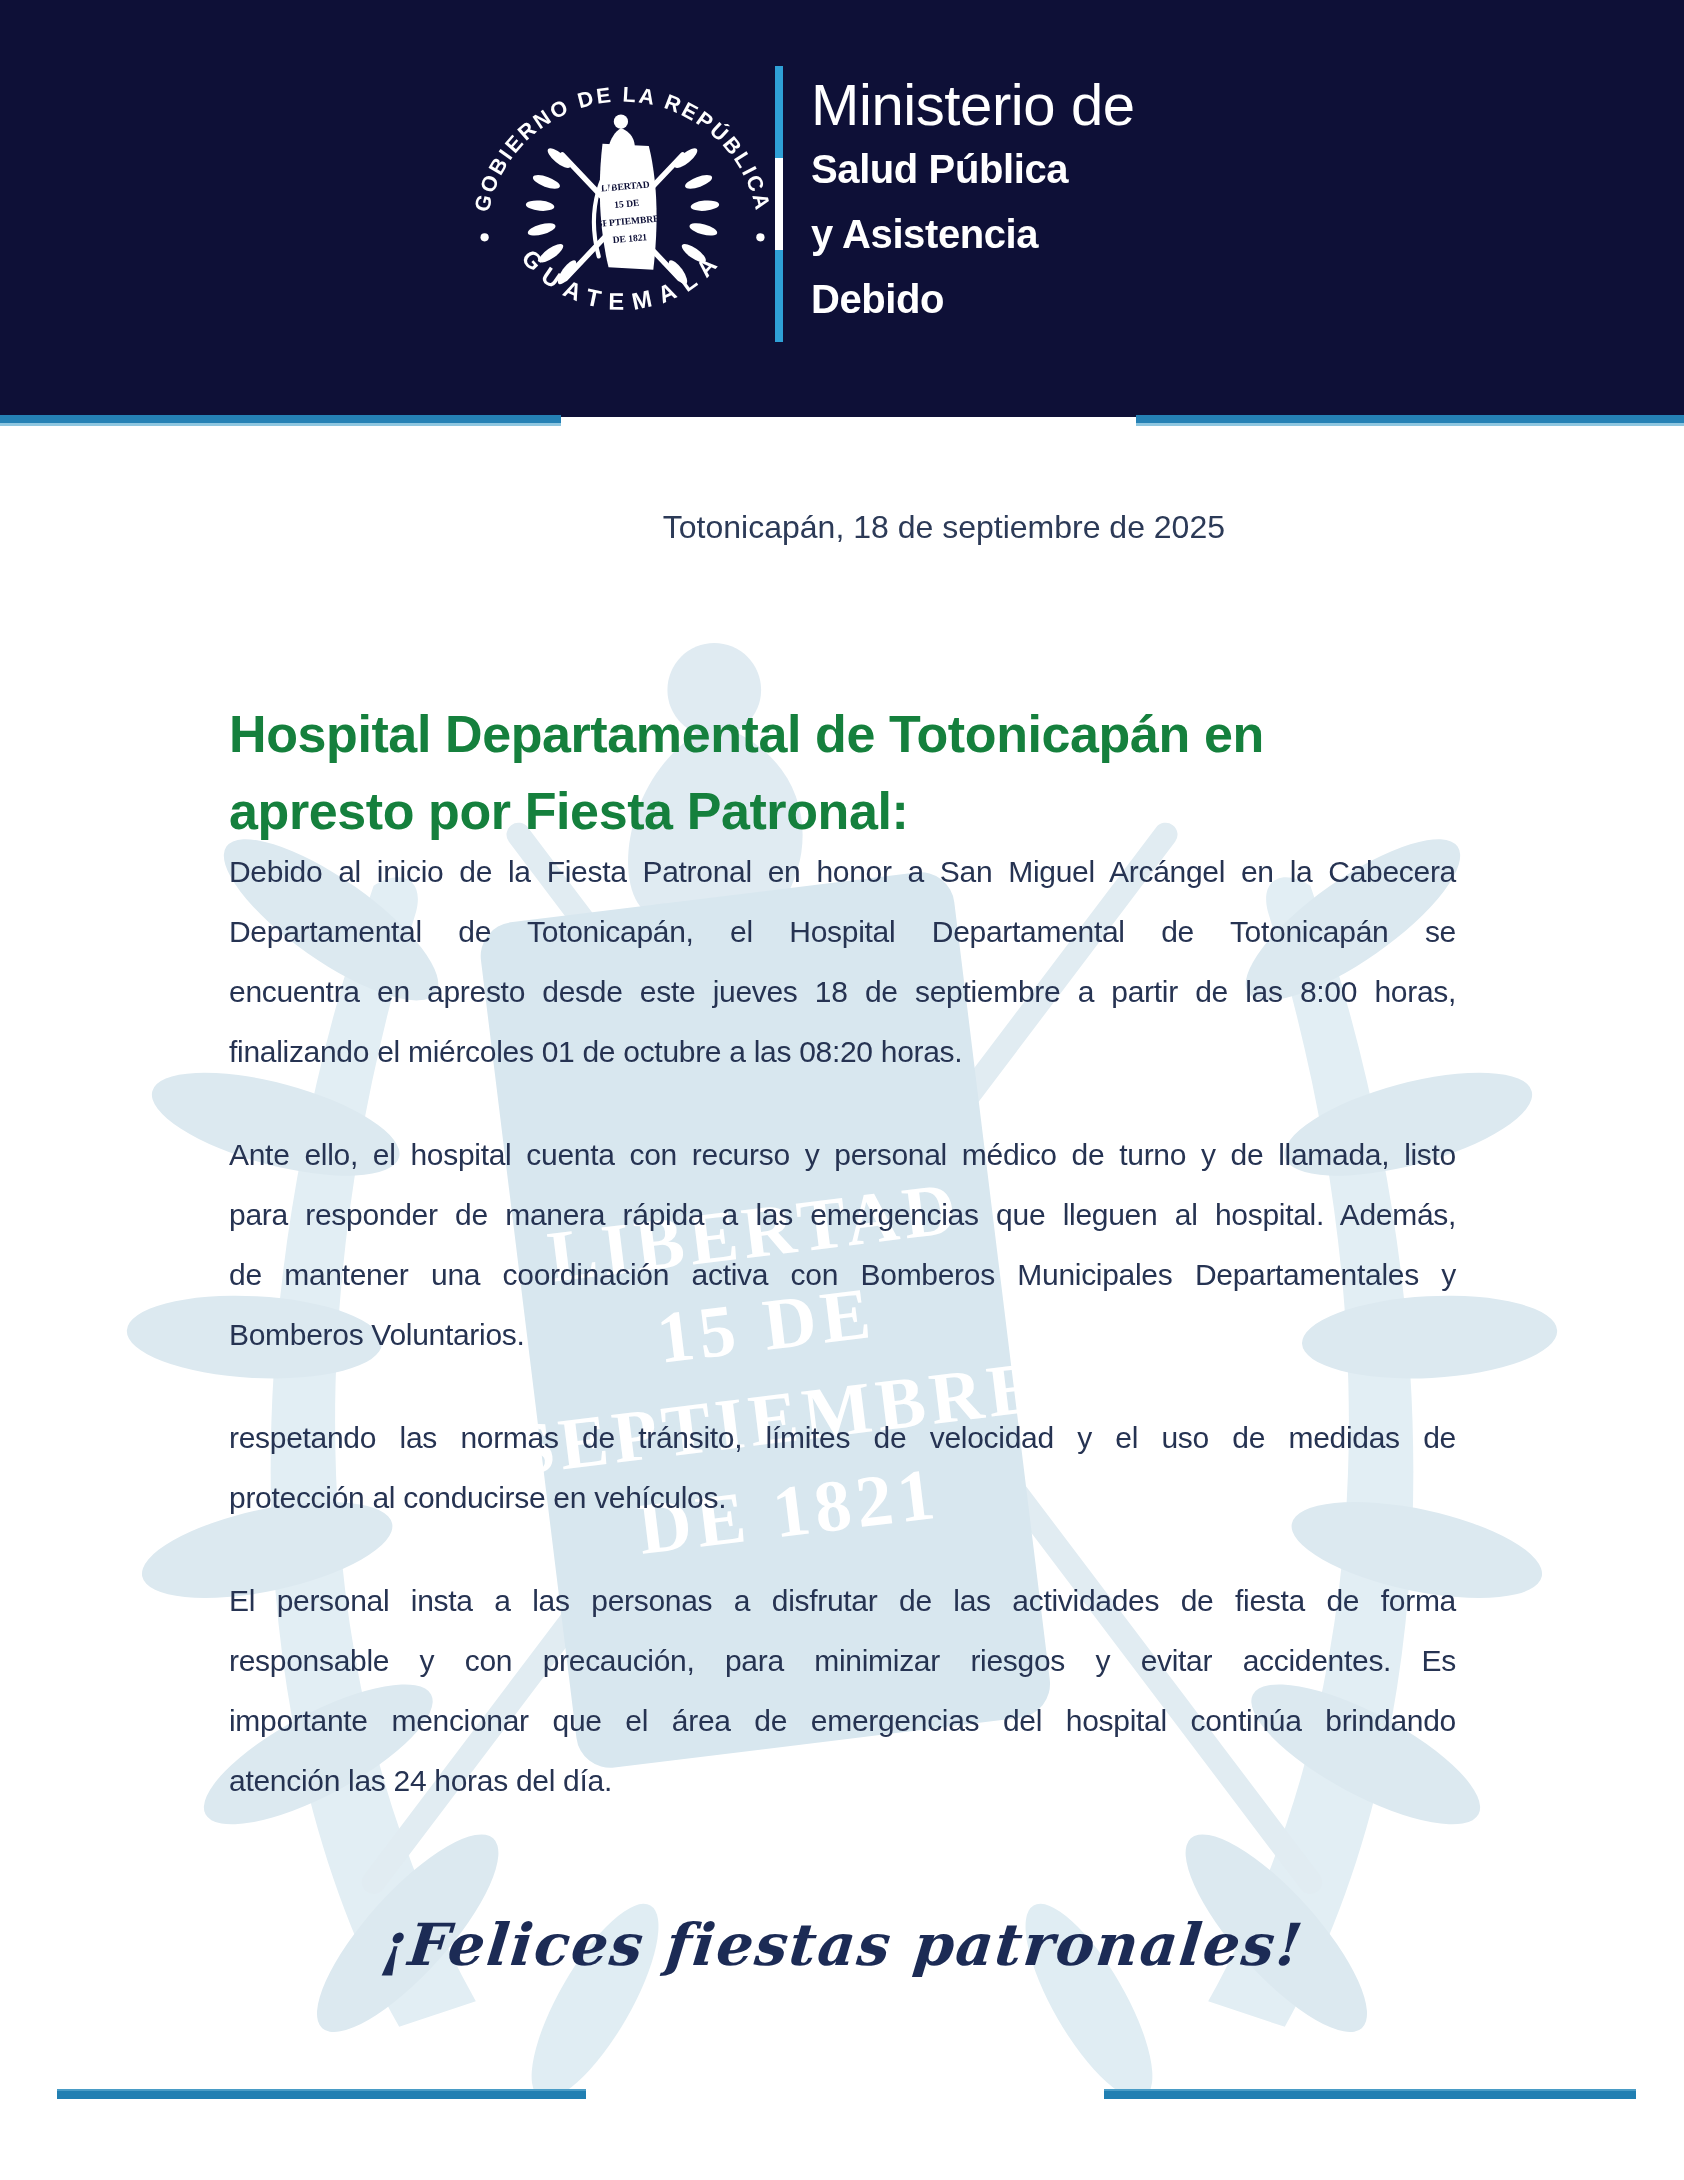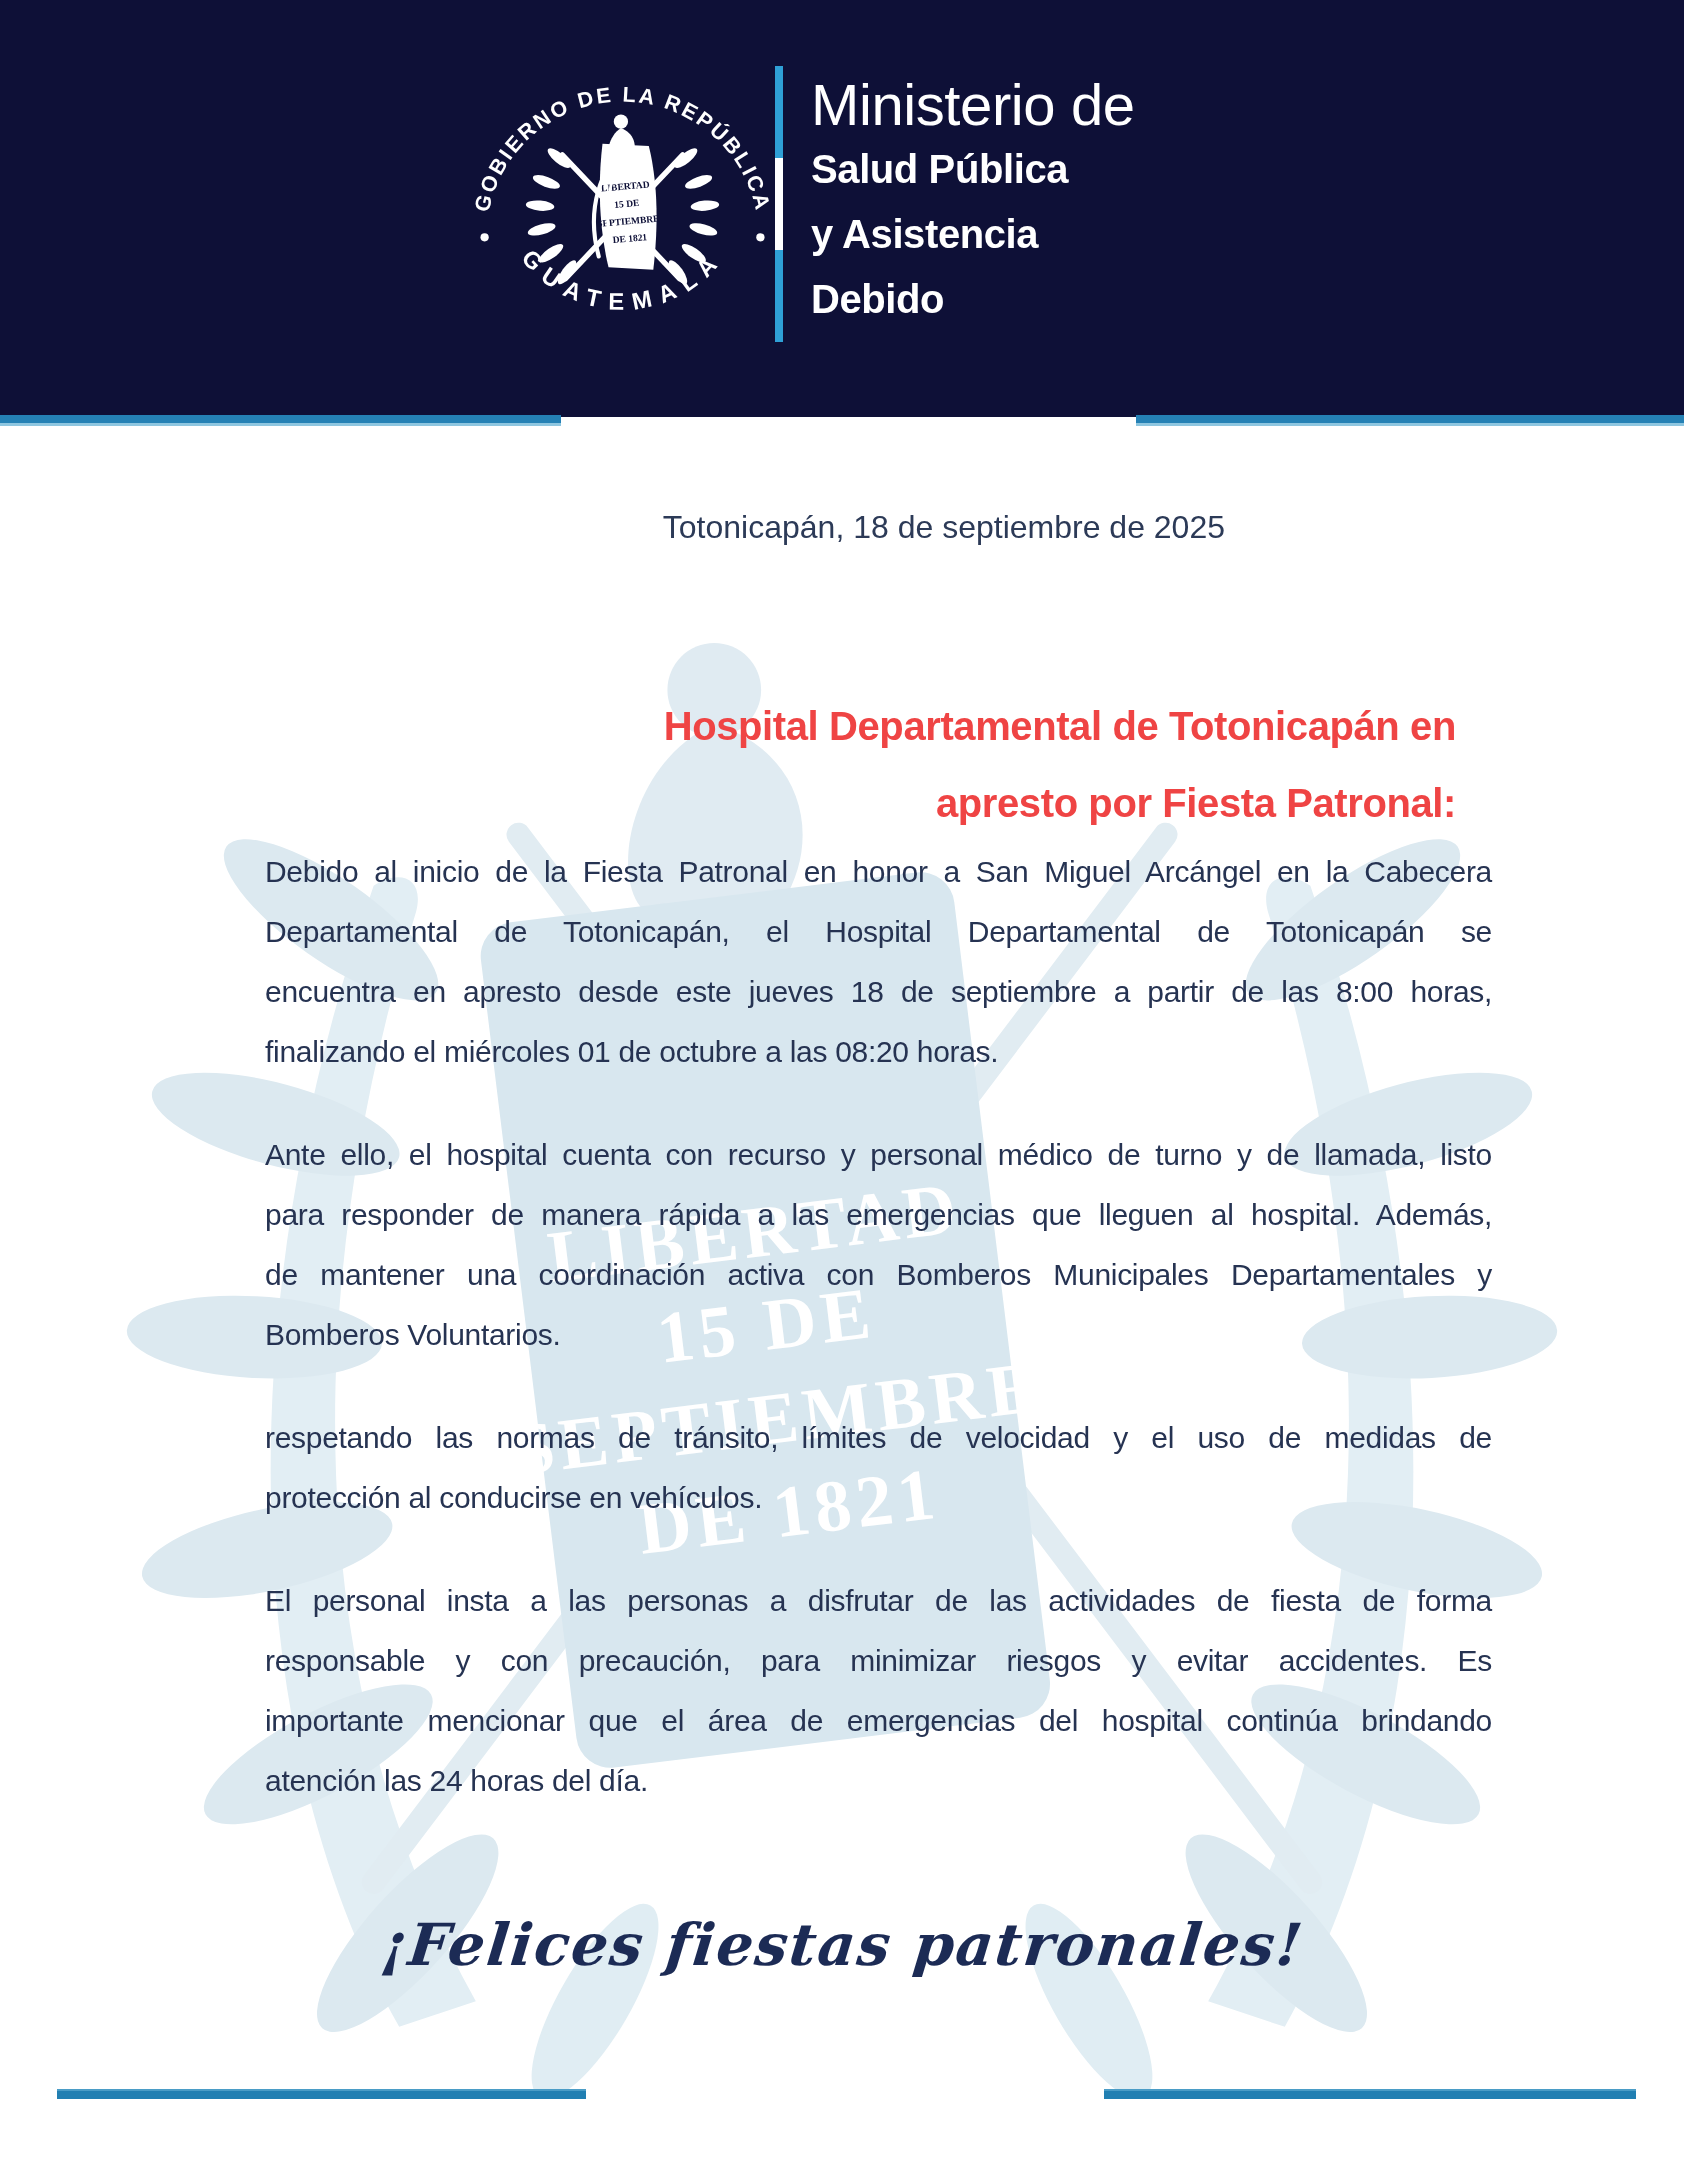--- a/index.html
+++ b/index.html
@@ -20,24 +20,24 @@
                   background:linear-gradient(180deg,#2581b5 0 8.5px,#8ec6e0 8.5px 11px);}
   .stripe .s-mid{position:absolute;left:561px;top:0;width:575px;height:11px;background:#ffffff;border-top:2.6px solid #0e1037;box-sizing:border-box;}
   .stripe .s-right{position:absolute;left:1136px;top:0;width:549px;height:11px;
                   background:linear-gradient(180deg,#2581b5 0 8.5px,#8ec6e0 8.5px 11px);}
   
   .watermark{position:absolute;left:118px;top:477px;width:1448px;height:1618px;z-index:0;pointer-events:none;}
   
   .content{position:relative;z-index:1;}
   .date-line{position:absolute;left:0;top:509px;width:1516px;text-align:right;padding-right:291px;box-sizing:border-box;
              font-size:32px;color:#2c3a57;}
-  .doc-title{position:absolute;left:229px;top:661px;width:1227px;text-align:right;
-             color:#ef4444;font-weight:700;font-size:40px;line-height:77px;letter-spacing:-0.4px;}
+  .doc-title{position:absolute;left:229px;top:661px;width:1227px;text-align:left;
+             color:#15803d;font-weight:700;font-size:52px;line-height:77px;letter-spacing:-0.4px;}
   .body-text{position:absolute;left:229px;top:842px;width:1227px;color:#263352;
-             font-size:30px;letter-spacing:-0.3px;margin-left:36px;}
+             font-size:30px;letter-spacing:-0.3px;}
   .body-text p{margin:0 0 43px 0;}
   .line{text-align:justify;text-align-last:justify;line-height:60px;}
   .line.last{text-align-last:left;}
   .closing{position:absolute;left:0;top:1911px;width:1685px;text-align:center;
            font-family:"DejaVu Serif",serif;font-style:italic;font-weight:700;
            font-size:58px;color:#1c2b55;transform:skewX(-6deg);letter-spacing:1.7px;}
   
   .bar{position:absolute;top:2089px;height:10.2px;background:linear-gradient(180deg,#4a9cc6 0 1.7px,#217fb2 1.7px 10.2px);}
   .bar-left{left:57px;width:529px;}
   .bar-right{left:1104px;width:532px;}

